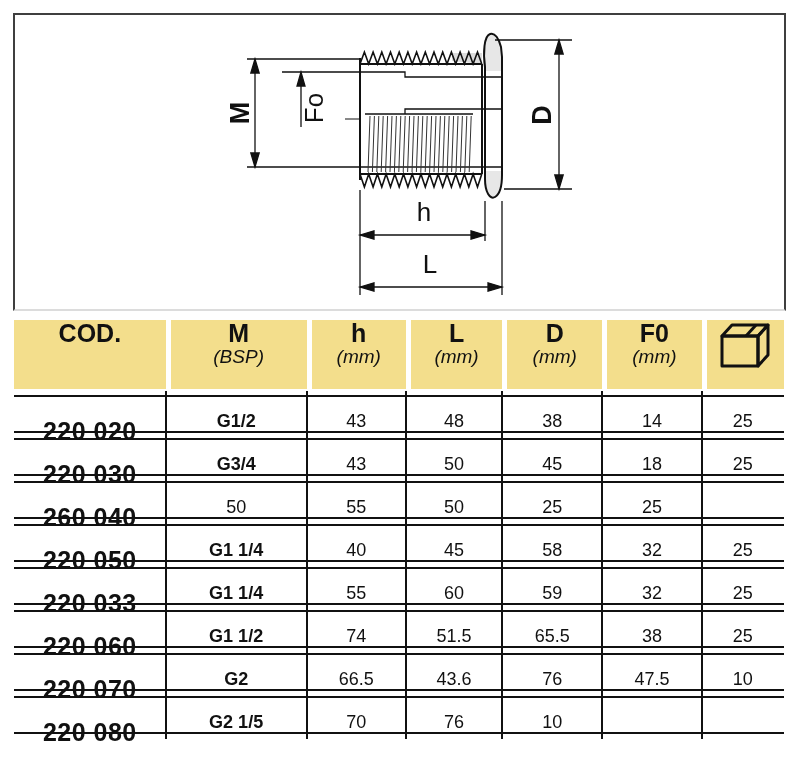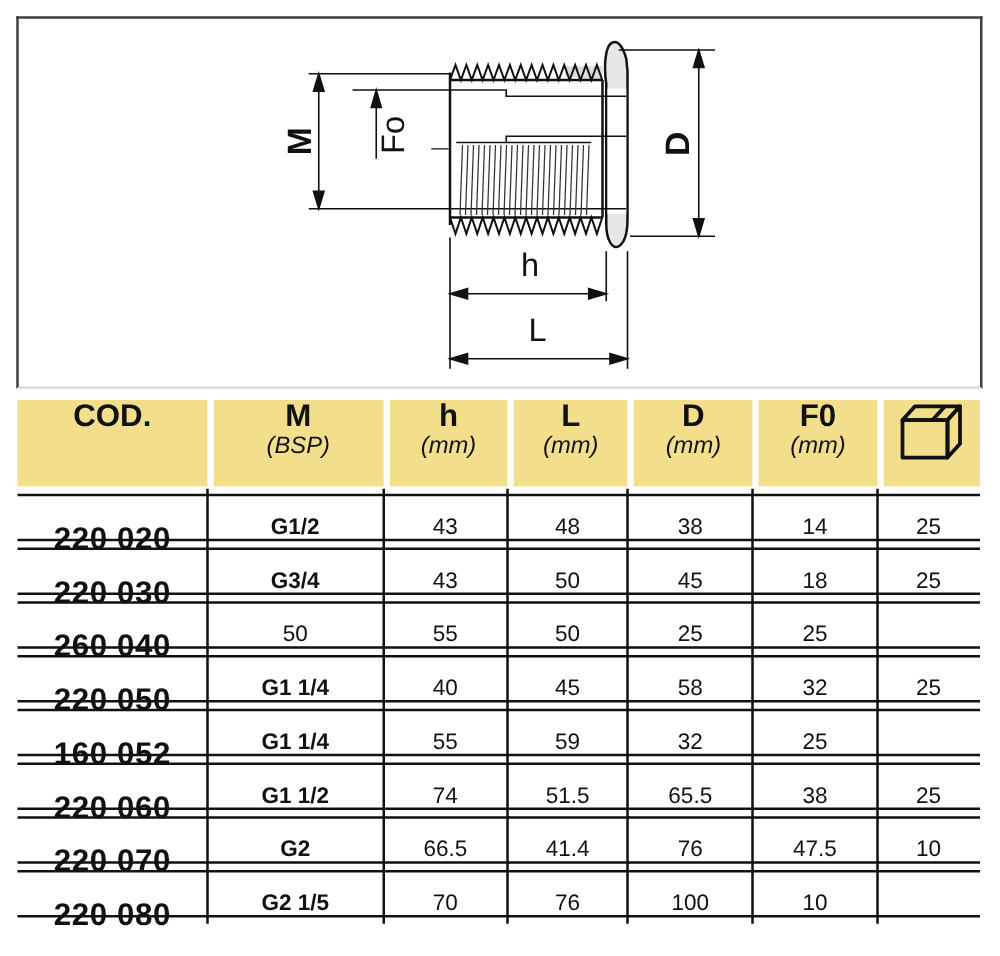--- a/index.html
+++ b/index.html
@@ -208,51 +208,51 @@
         <div class="trow">
           <div class="cell c0">220 050</div>
           <div class="cell c1">G1 1/4</div>
           <div class="cell c2">40</div>
           <div class="cell c3">45</div>
           <div class="cell c4">58</div>
           <div class="cell c5">32</div>
           <div class="cell c6">25</div>
         </div>
         <div class="trow">
-          <div class="cell c0">160 052</div>
+          <div class="cell c0">220 033</div>
           <div class="cell c1">G1 1/4</div>
           <div class="cell c2">55</div>
+          <div class="cell c3">60</div>
           <div class="cell c4">59</div>
           <div class="cell c5">32</div>
           <div class="cell c6">25</div>
         </div>
         <div class="trow">
           <div class="cell c0">220 060</div>
           <div class="cell c1">G1 1/2</div>
           <div class="cell c2">74</div>
           <div class="cell c3">51.5</div>
           <div class="cell c4">65.5</div>
           <div class="cell c5">38</div>
           <div class="cell c6">25</div>
         </div>
         <div class="trow">
           <div class="cell c0">220 070</div>
           <div class="cell c1">G2</div>
           <div class="cell c2">66.5</div>
-          <div class="cell c3">41.4</div>
+          <div class="cell c3">43.6</div>
           <div class="cell c4">76</div>
           <div class="cell c5">47.5</div>
           <div class="cell c6">10</div>
         </div>
         <div class="trow">
           <div class="cell c0">220 080</div>
           <div class="cell c1">G2 1/5</div>
           <div class="cell c2">70</div>
           <div class="cell c3">76</div>
-          <div class="cell c4">100</div>
           <div class="cell c6">10</div>
         </div>
         <div class="vline" style="left: calc(19.7% - 1px);"></div>
         <div class="vline" style="left: calc(38% - 1px);"></div>
         <div class="vline" style="left: calc(50.9% - 1px);"></div>
         <div class="vline" style="left: calc(63.4% - 1px);"></div>
         <div class="vline" style="left: calc(76.4% - 1px);"></div>
         <div class="vline" style="left: calc(89.3% - 1px);"></div>
       </div>
   </div>

